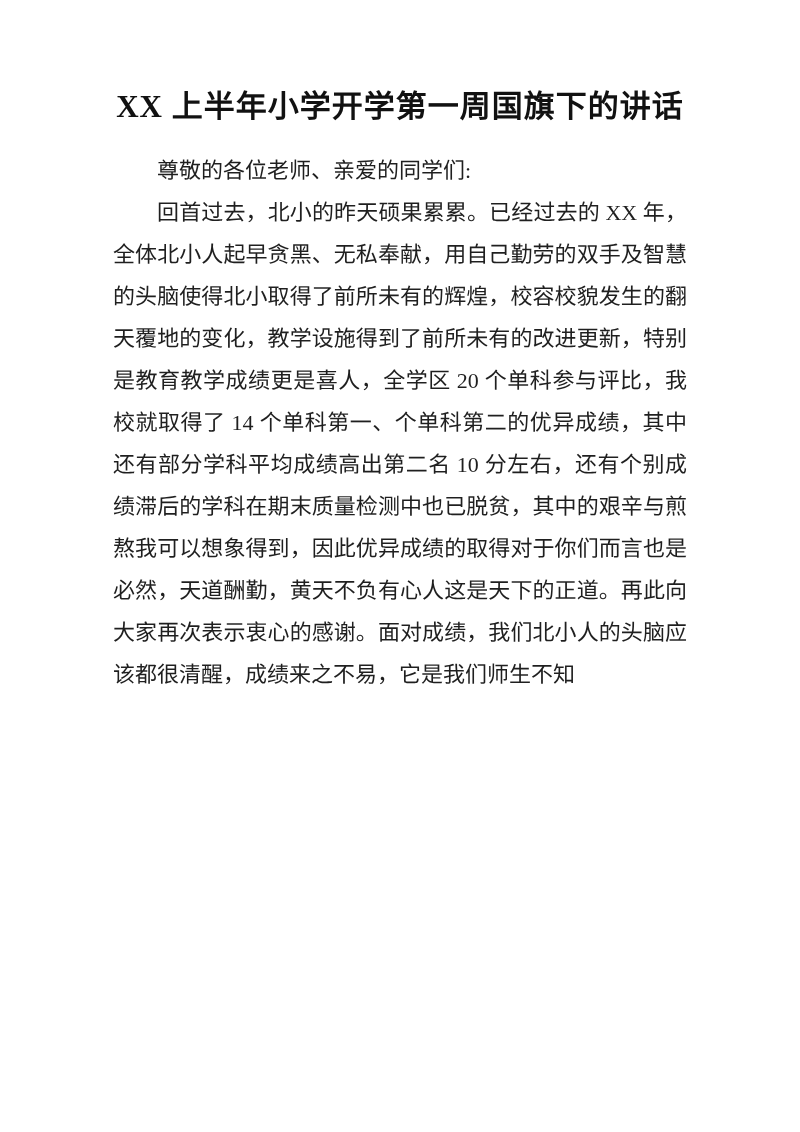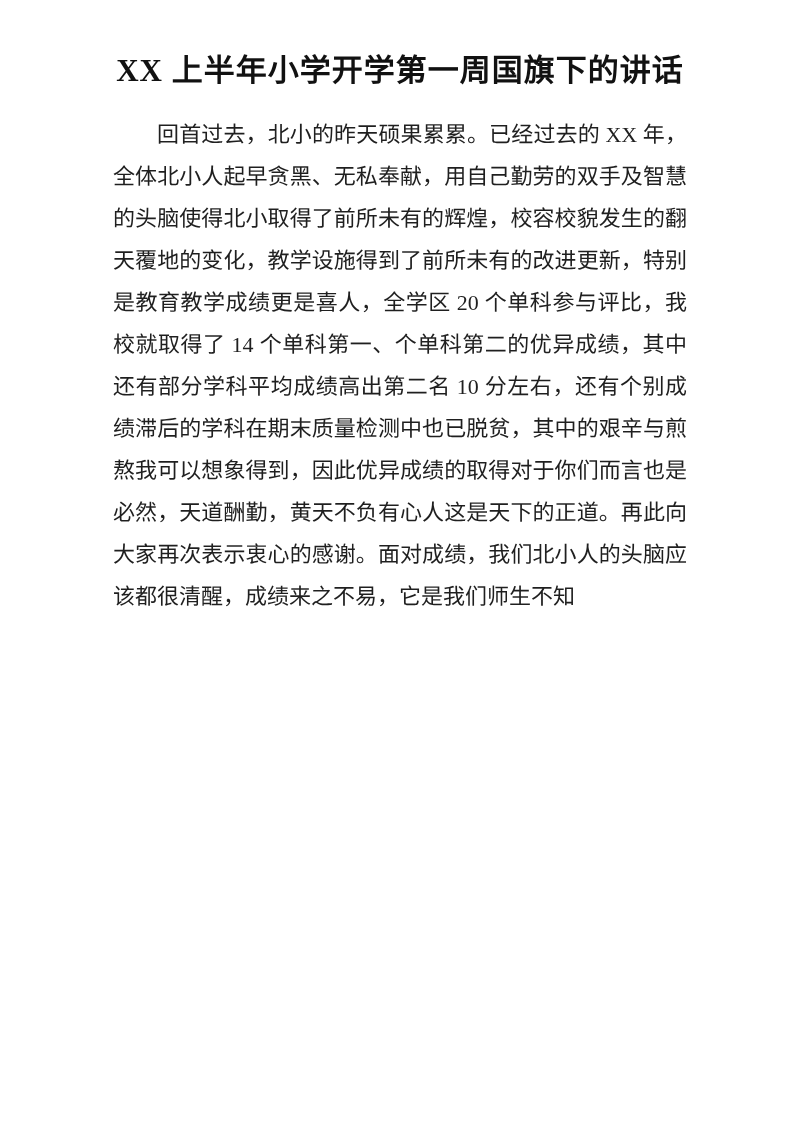--- a/index.html
+++ b/index.html
@@ -7,21 +7,21 @@
       margin: 0;
       padding: 0;
       background: #ffffff;
     }
     .doc-page {
       position: relative;
       width: 800px;
       height: 1132px;
       box-sizing: border-box;
       margin: 0;
-      padding: 48px 113px 0 113px;
+      padding: 84px 113px 0 113px;
       background: #ffffff;
       color: #1f1f1f;
       overflow: hidden;
       font-family: "Liberation Serif", "DejaVu Serif", serif;
     }
     .doc-title {
       margin: 0 0 20px 0;
       font-size: 31px;
       line-height: 46px;
       font-weight: 700;
@@ -39,14 +39,15 @@
       text-justify: inter-ideograph;
       word-break: break-all;
       color: #1f1f1f;
     }
   </style>
 </head>
 <body>
 
 <div class="doc-page">
   <h1 class="doc-title">XX 上半年小学开学第一周国旗下的讲话</h1>
+  <p class="doc-para">尊敬的各位老师、亲爱的同学们:</p>
   <p class="doc-para">回首过去，北小的昨天硕果累累。已经过去的 XX 年，全体北小人起早贪黑、无私奉献，用自己勤劳的双手及智慧的头脑使得北小取得了前所未有的辉煌，校容校貌发生的翻天覆地的变化，教学设施得到了前所未有的改进更新，特别是教育教学成绩更是喜人，全学区 20 个单科参与评比，我校就取得了 14 个单科第一、个单科第二的优异成绩，其中还有部分学科平均成绩高出第二名 10 分左右，还有个别成绩滞后的学科在期末质量检测中也已脱贫，其中的艰辛与煎熬我可以想象得到，因此优异成绩的取得对于你们而言也是必然，天道酬勤，黄天不负有心人这是天下的正道。再此向大家再次表示衷心的感谢。面对成绩，我们北小人的头脑应该都很清醒，成绩来之不易，它是我们师生不知</p>
 </div>
 
 </body></html>

